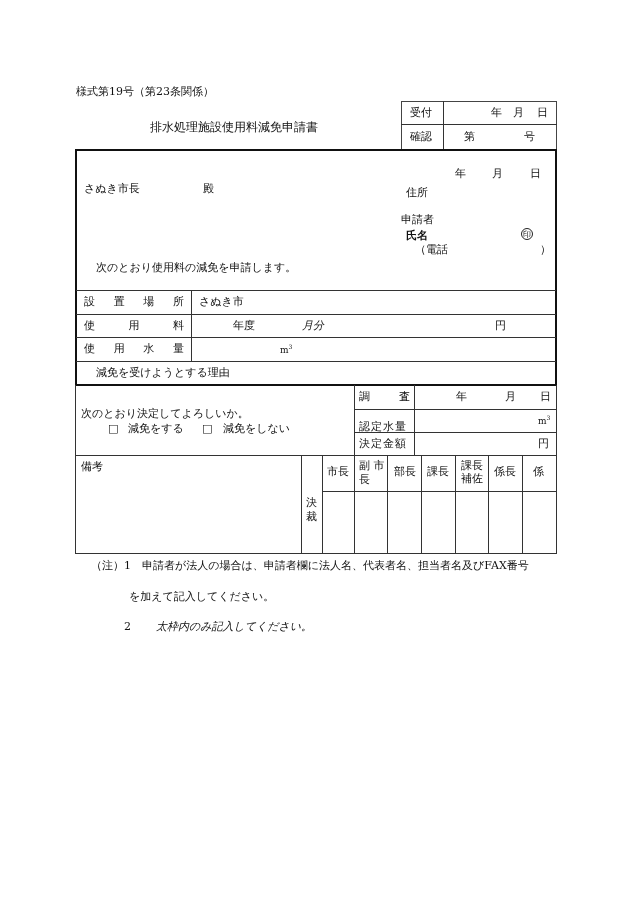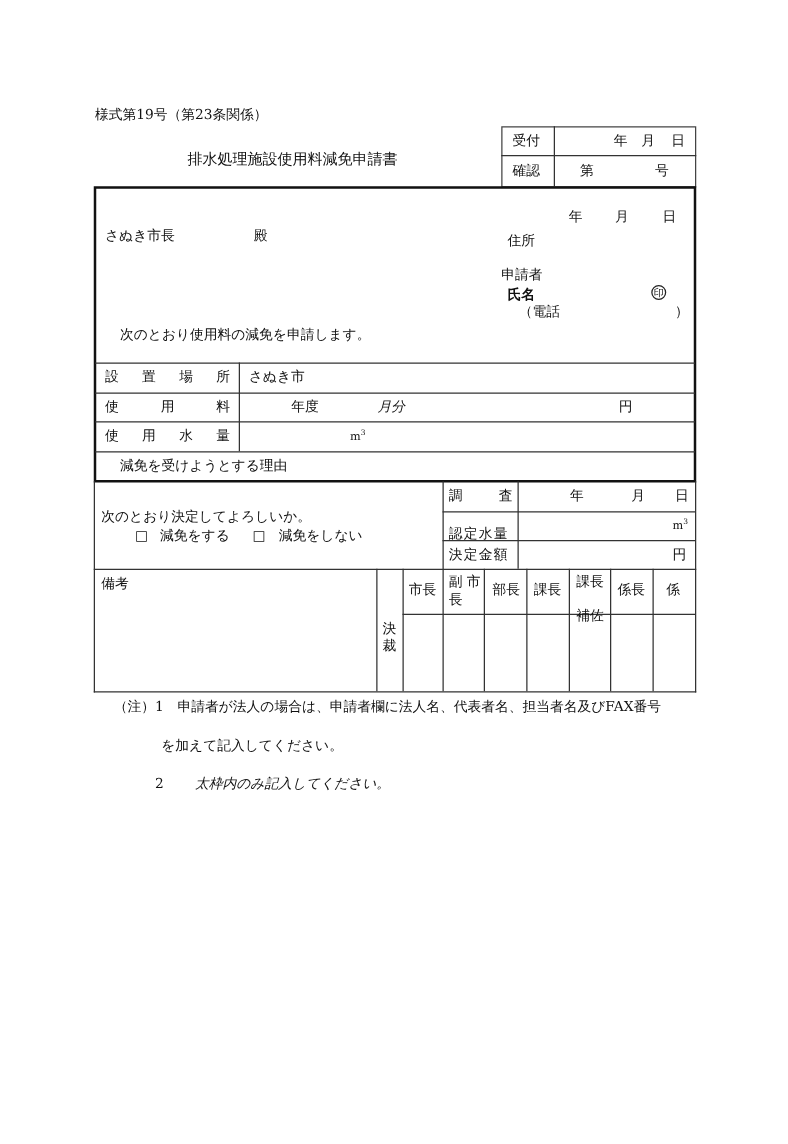--- a/index.html
+++ b/index.html
@@ -129,21 +129,21 @@
 
   <div class="abs" style="left:327px; top:466px;">市長</div>
   <div class="abs" style="left:359px; top:460px;">
     <div>副 市</div>
     <div style="margin-top:3px;">長</div>
   </div>
   <div class="abs" style="left:394px; top:466px;">部長</div>
   <div class="abs" style="left:427px; top:466px;">課長</div>
   <div class="abs" style="left:461px; top:460px;">
     <div>課長</div>
-    <div style="margin-top:16px;">補佐</div>
+    <div style="margin-top:2px;">補佐</div>
   </div>
   <div class="abs" style="left:494px; top:466px;">係長</div>
   <div class="abs" style="left:533px; top:466px;">係</div>
 </div>
 
 <div>
   <div class="abs" style="left:91px; top:560px;">（注）</div>
   <div class="abs" style="left:124px; top:560px;">1</div>
   <div class="abs" style="left:142px; top:560px;">申請者が法人の場合は、申請者欄に法人名、代表者名、担当者名及びFAX番号</div>
   <div class="abs" style="left:129px; top:591px;">を加えて記入してください。</div>

